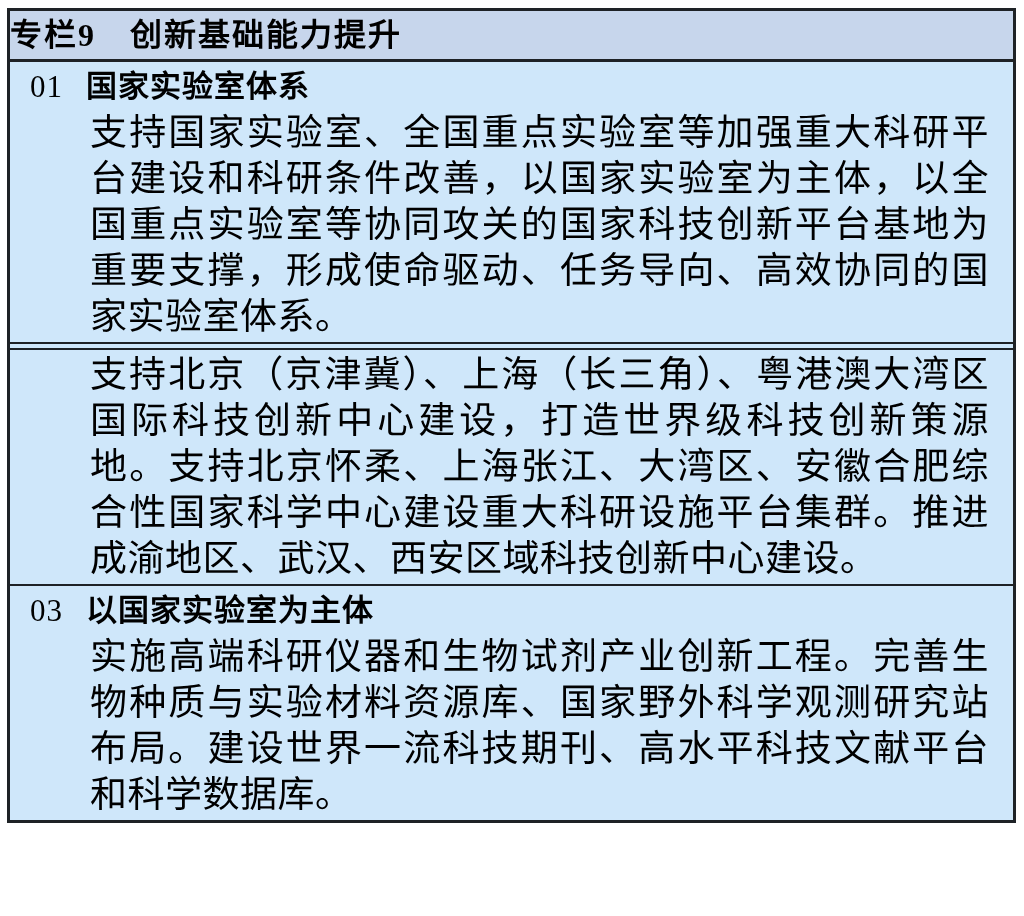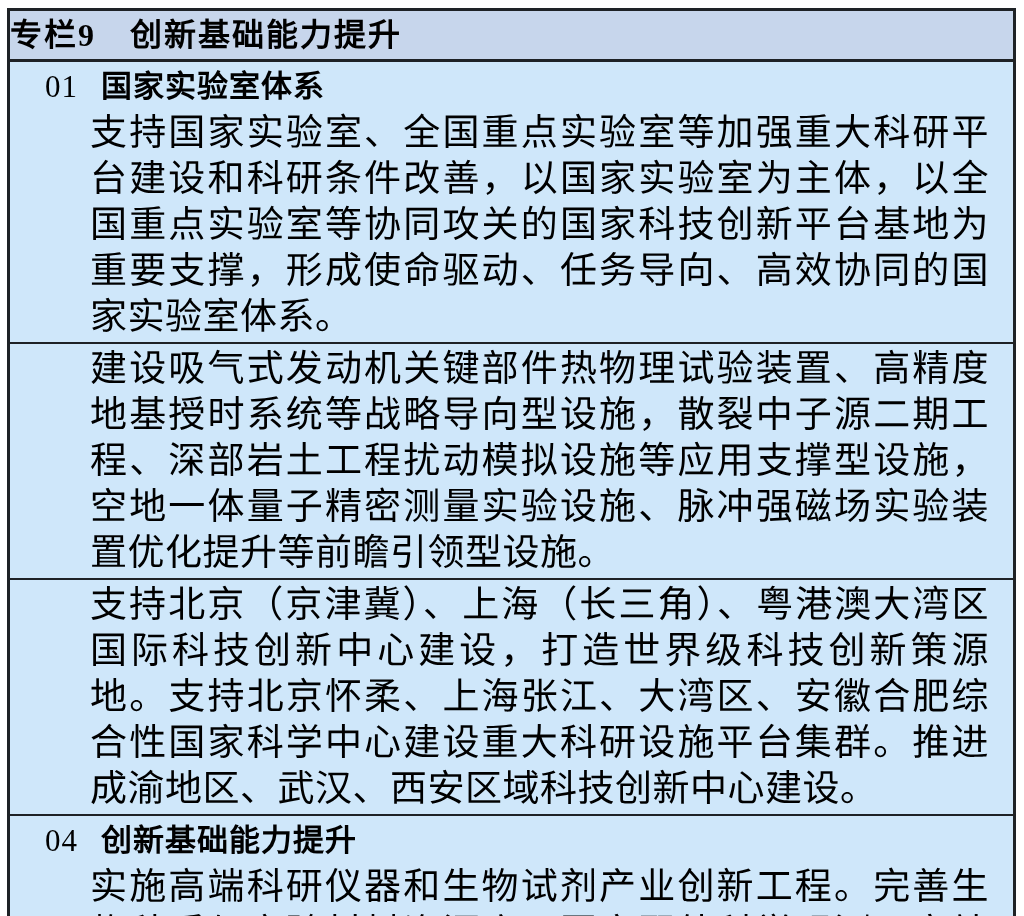--- a/index.html
+++ b/index.html
@@ -33,21 +33,21 @@
   }
   .box-section{
     background:var(--section-bg);
     border-bottom:2px solid var(--border);
     padding:2px 0 2px 0;
   }
   .box-section:last-child{border-bottom:none;}
   .sec-head{
     line-height:46px;
     font-size:31px;
-    padding-left:35px;
+    padding-left:20px;
     white-space:nowrap;
   }
   .num{
     display:inline-block;
     width:56px;
     font-family:"Liberation Serif","DejaVu Serif",serif;
     font-size:31px;
     letter-spacing:1px;
   }
   .sec-title{
@@ -73,27 +73,26 @@
   </div>
 
   <section class="box-section">
     <div class="sec-head">
       <span class="num">01</span><span class="sec-title">国家实验室体系</span>
     </div>
     <p class="sec-body">支持国家实验室、全国重点实验室等加强重大科研平台建设和科研条件改善，以国家实验室为主体，以全国重点实验室等协同攻关的国家科技创新平台基地为重要支撑，形成使命驱动、任务导向、高效协同的国家实验室体系。</p>
   </section>
 
   <section class="box-section">
-    <p class="sec-body">建设吸气式发动机关键部件热物理试验装置、高精度地基授时系统等战略导向型设施，散裂中子源二期工程、深部岩土工程扰动模拟设施等应用支撑型设施，空地一体量子精密测量实验设施、脉冲强磁场实验装置优化提升等前瞻引领型设施。</p>
   </section>
 
   <section class="box-section">
     <p class="sec-body">支持北京（京津冀）、上海（长三角）、粤港澳大湾区国际科技创新中心建设，打造世界级科技创新策源地。支持北京怀柔、上海张江、大湾区、安徽合肥综合性国家科学中心建设重大科研设施平台集群。推进成渝地区、武汉、西安区域科技创新中心建设。</p>
   </section>
 
   <section class="box-section">
     <div class="sec-head">
-      <span class="num">04</span><span class="sec-title">创新基础能力提升</span>
+      <span class="num">03</span><span class="sec-title">以国家实验室为主体</span>
     </div>
     <p class="sec-body">实施高端科研仪器和生物试剂产业创新工程。完善生物种质与实验材料资源库、国家野外科学观测研究站布局。建设世界一流科技期刊、高水平科技文献平台和科学数据库。</p>
   </section>
 
 </div>
 
 </body></html>

